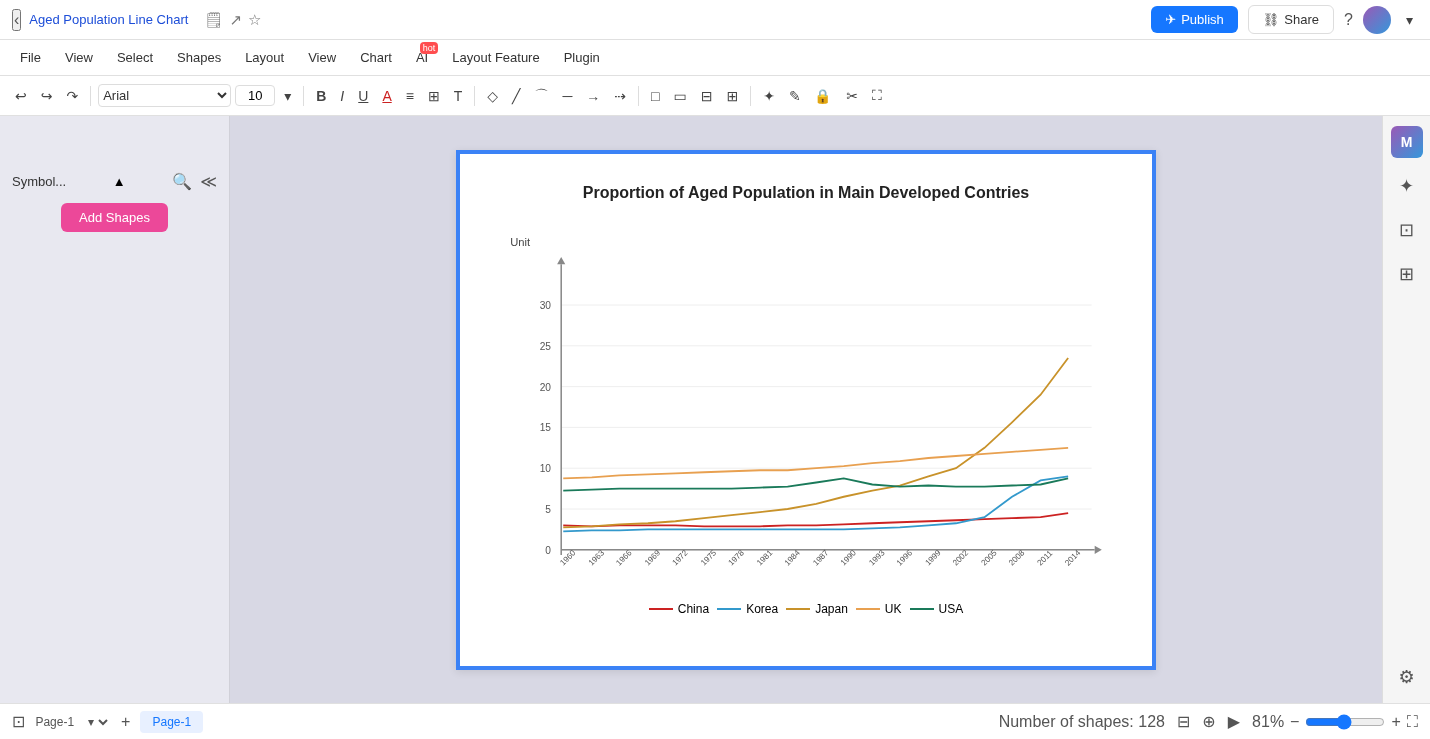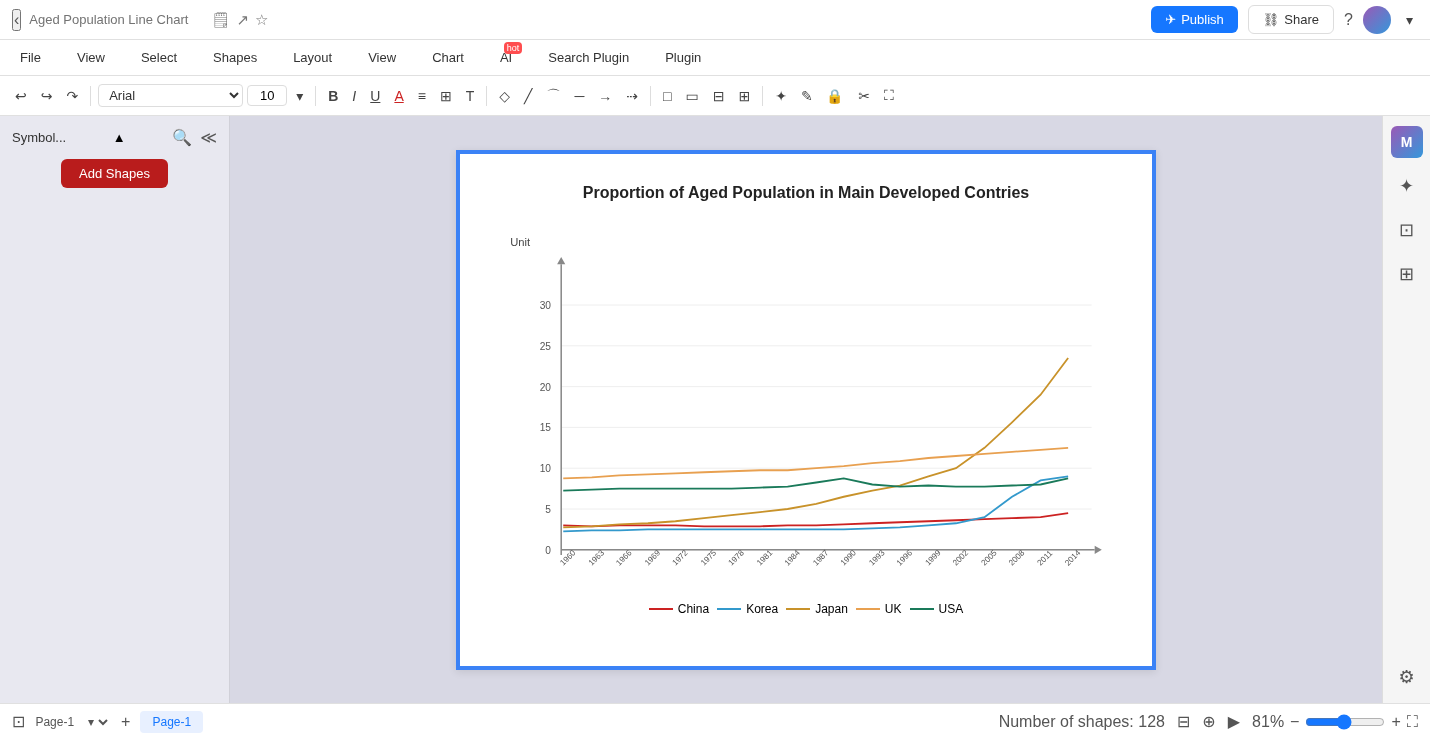--- a/index.html
+++ b/index.html
@@ -9,21 +9,21 @@
     #titlebar {
       height: 40px;
       background: #fff;
       display: flex;
       align-items: center;
       padding: 0 12px;
       border-bottom: 1px solid #e0e0e0;
       gap: 8px;
     }
     #titlebar .back-btn { font-size: 16px; cursor: pointer; color: #555; }
-    #titlebar .title-text { font-size: 13px; color: #737373; margin-right: 15px; }
+    #titlebar .title-text { font-size: 13px; color: #1d4ed8; margin-right: 8px; }
     #titlebar .title-icons { display: flex; gap: 6px; color: #777; font-size: 15px; }
     #titlebar .right-actions { margin-left: auto; display: flex; align-items: center; gap: 10px; }
     .publish-btn {
       background: #1677ff;
       color: white;
       border: none;
       border-radius: 6px;
       padding: 6px 14px;
       font-size: 13px;
       cursor: pointer;
@@ -47,21 +47,21 @@
     .avatar-circle { width: 28px; height: 28px; border-radius: 50%; background: linear-gradient(135deg, #9b59b6, #3498db); display: inline-block; }
 
     
     #menubar {
       height: 36px;
       background: #fff;
       display: flex;
       align-items: center;
       padding: 0 10px;
       border-bottom: 1px solid #e0e0e0;
-      gap: 16px;
+      gap: 4px;
     }
     .menu-item {
       padding: 4px 10px;
       font-size: 13px;
       color: #333;
       cursor: pointer;
       border-radius: 4px;
       position: relative;
     }
     .menu-item .hot-badge {
@@ -91,21 +91,21 @@
       cursor: pointer;
       padding: 4px 5px;
       font-size: 14px;
       color: #444;
       border-radius: 3px;
     }
     .tb-sep { width: 1px; height: 20px; background: #ddd; margin: 0 3px; }
     .font-select {
       border: 1px solid #ddd;
       border-radius: 4px;
-      padding: 2px 6px;
+      padding: 2px 0;
       font-size: 13px;
       color: #333;
       background: white;
       cursor: pointer;
     }
     .font-size-input {
       border: 1px solid #ddd;
       border-radius: 4px;
       padding: 2px 4px;
       font-size: 13px;
@@ -128,26 +128,27 @@
       flex-direction: column;
       align-items: center;
       padding: 12px;
     }
     #sidebar-header {
       width: 100%;
       display: flex;
       align-items: center;
       justify-content: space-between;
       margin-bottom: 12px;
+      margin-top: 44px;
     }
     .sidebar-title { font-size: 13px; font-weight: 500; color: #333; }
     .sidebar-icons { display: flex; gap: 8px; color: #555; font-size: 16px; }
 
     .add-shapes-btn {
-      background: #b91c1c;
+      background: #ec4899;
       color: white;
       border: none;
       border-radius: 6px;
       padding: 7px 18px;
       font-size: 13px;
       cursor: pointer;
     }
 
     
     #canvas {
@@ -264,21 +265,21 @@
 
 <div id="menubar">
   <div class="menu-item">File</div>
   <div class="menu-item">View</div>
   <div class="menu-item">Select</div>
   <div class="menu-item">Shapes</div>
   <div class="menu-item">Layout</div>
   <div class="menu-item">View</div>
   <div class="menu-item">Chart</div>
   <div class="menu-item">AI<span class="hot-badge">hot</span></div>
-  <div class="menu-item">Search Plugin</div>
+  <div class="menu-item">Layout Feature</div>
   <div class="menu-item">Plugin</div>
 </div>
 
 <div id="toolbar">
   <button class="tb-btn">↩</button>
   <button class="tb-btn">↪</button>
   <button class="tb-btn">↷</button>
   <div class="tb-sep"></div>
   <select class="font-select">
     <option>Arial</option>

